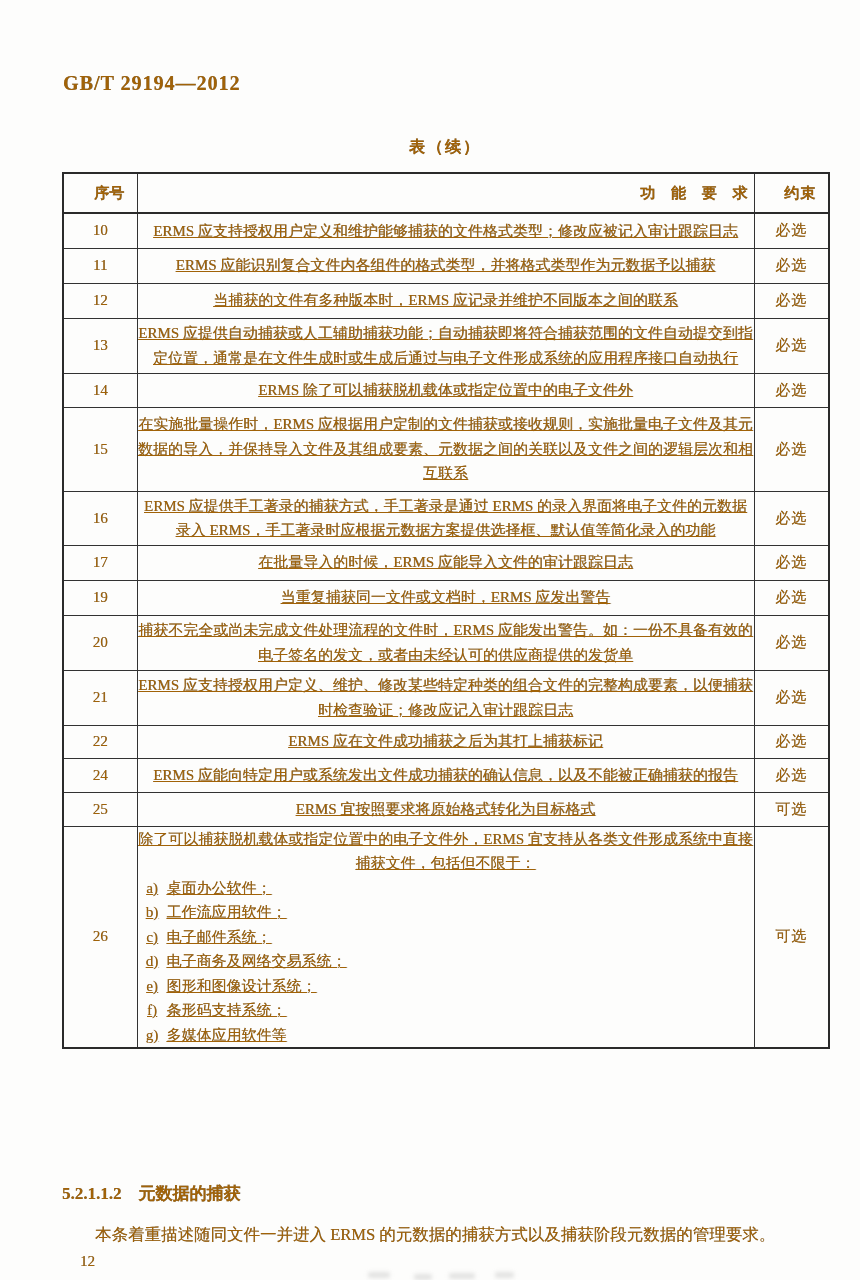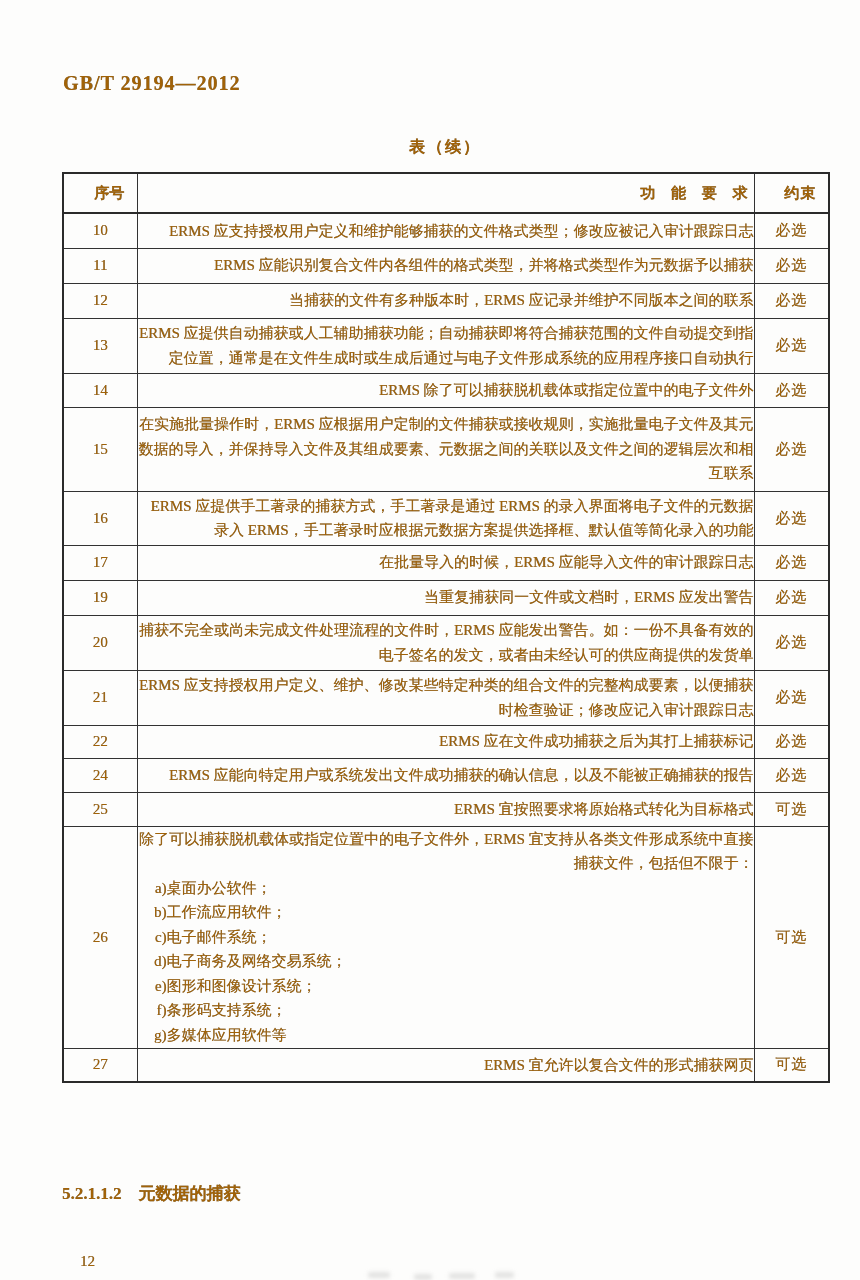--- a/index.html
+++ b/index.html
@@ -28,22 +28,22 @@
     padding:0;
   }
   .req-table thead th {
     height:38px; font-weight:700; vertical-align:middle;
     border-bottom:2px solid #2a2a2a;
     padding-left:18px;
   }
   .c-no   { text-align:center; vertical-align:middle; }
   .c-cons { text-align:center; vertical-align:middle; letter-spacing:1px;border-radius:13px; }
   .c-req  {
-    text-align:right; vertical-align:middle;
-    padding:4px 10px 4px 12px; line-height:24.5px;
+    text-align:center; vertical-align:middle;
+    padding:4px 10px 4px 12px; line-height:24.5px;text-decoration:underline;
   }
   .c-req-h { text-align:right; letter-spacing:6px; }
   .r26-item { display:flex; }
   .li-letter { display:inline-block; width:29px; flex:0 0 29px; }
   .sec-heading {
     position:absolute; left:62px; top:1182px;
     font-size:17px; font-weight:700;
   }
   .body-para {
     position:absolute; left:62px; top:1222px; width:742px;
@@ -182,30 +182,26 @@
             <span class="li-letter">f)</span>
             <span>条形码支持系统；</span>
           </div>
           <div class="r26-item">
             <span class="li-letter">g)</span>
             <span>多媒体应用软件等</span>
           </div>
         </td>
         <td class="c-cons">可选</td>
       </tr>
-      <tr style="height:34px">
-        <td class="c-no">27</td>
-        <td class="c-req">ERMS 宜允许以复合文件的形式捕获网页</td>
-        <td class="c-cons">可选</td>
-      </tr>
     </tbody>
   </table>
 
   <div class="sec-heading">5.2.1.1.2　元数据的捕获</div>
 
+  <div class="body-para">本条着重描述随同文件一并进入 ERMS 的元数据的捕获方式以及捕获阶段元数据的管理要求。</div>
 
   <div class="page-number">12</div>
 
   <div class="smudge s1"></div>
   <div class="smudge s2"></div>
   <div class="smudge s3"></div>
   <div class="smudge s4"></div>
 
 </div>
 

